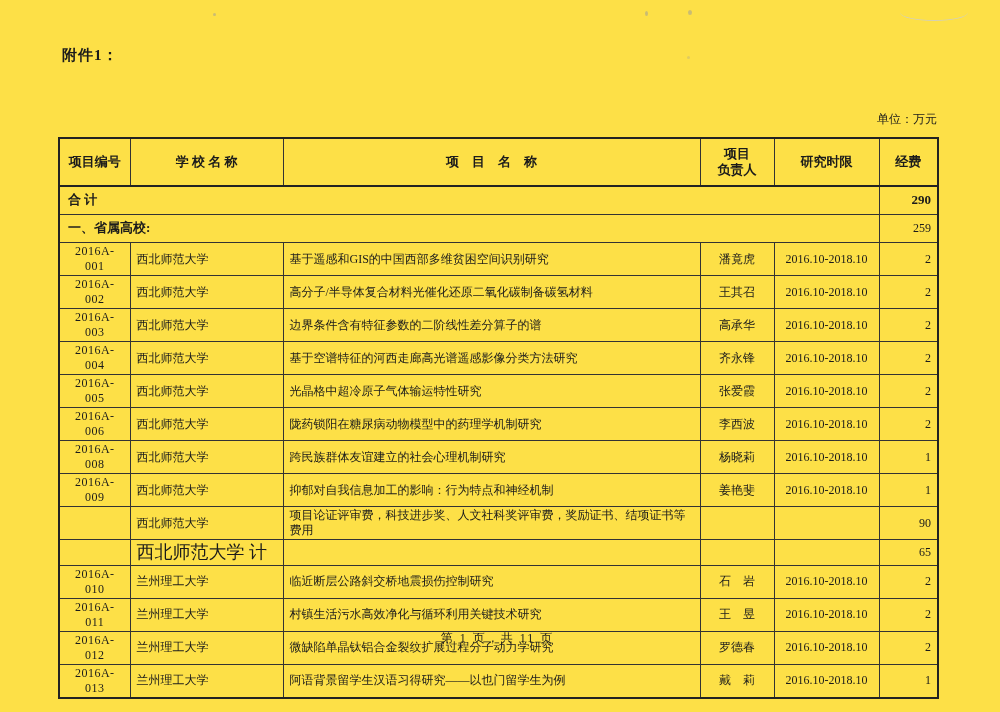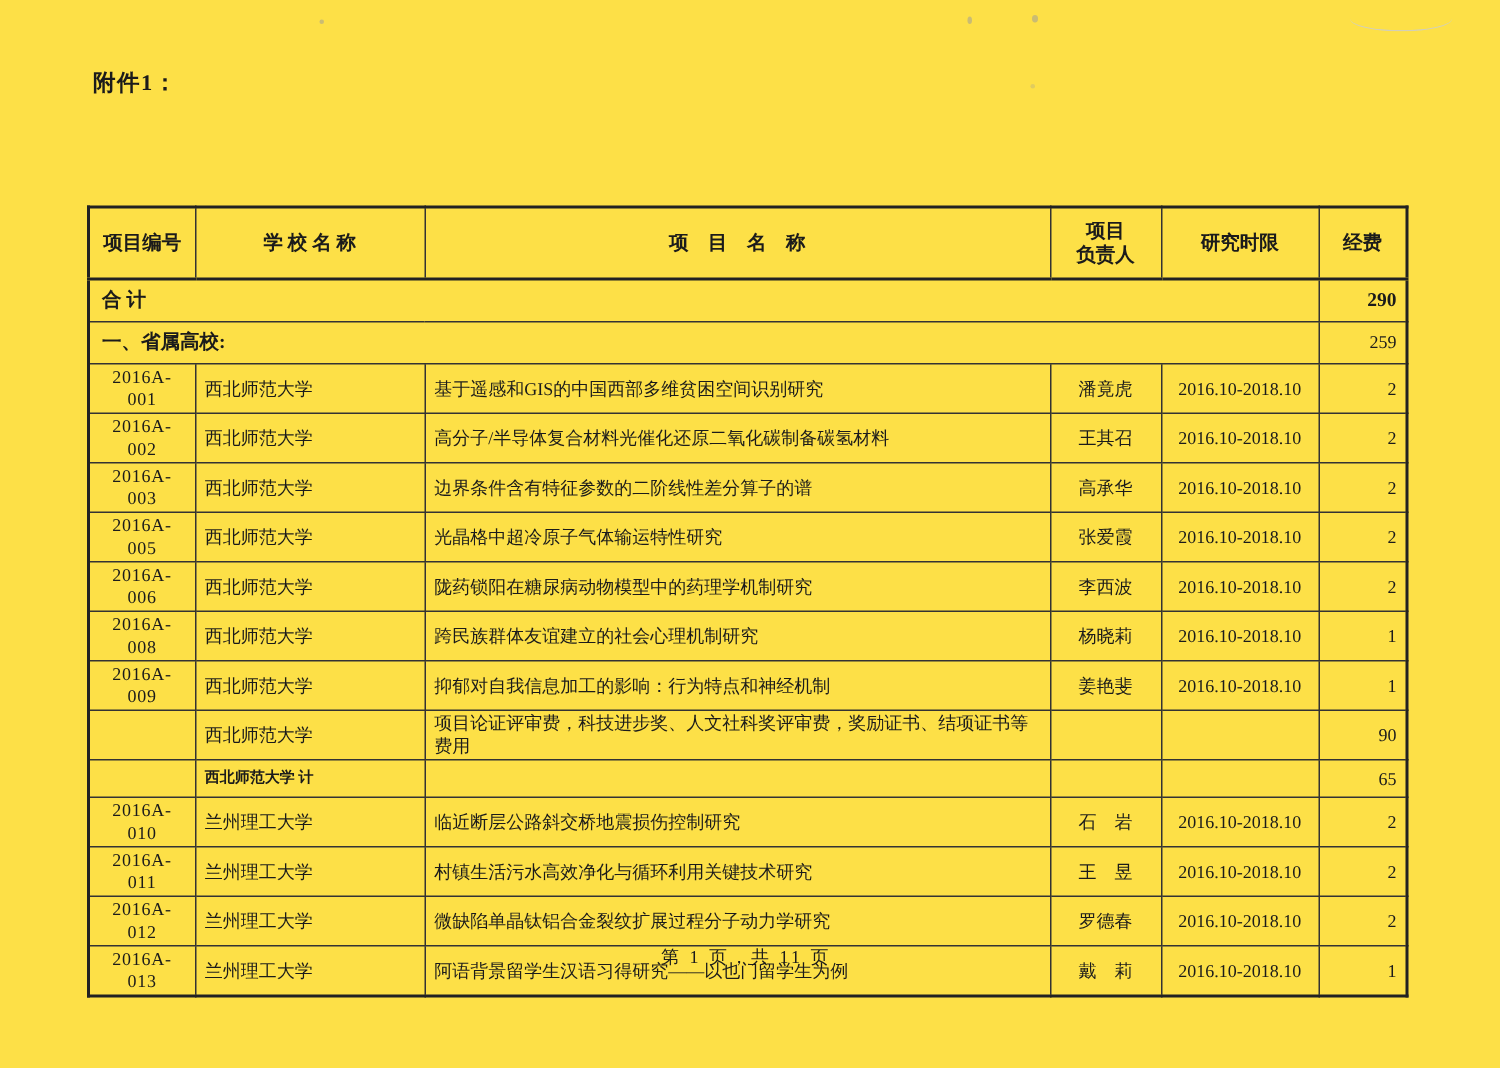--- a/index.html
+++ b/index.html
@@ -37,21 +37,21 @@
   .grid td { height:22px; }
   .c-id     { text-align:center; font-size:11.5px; letter-spacing:0.5px; }
   .c-school { text-align:left; }
   .c-project{ text-align:left; }
   .c-leader { text-align:center; }
   .c-period { text-align:center; font-size:11.5px; white-space:nowrap; }
   .c-fee    { text-align:right; padding-right:8px; }
   tr.total td, tr.section td { font-weight:bold; font-size:13px; height:25px; }
   tr.total .c-label, tr.section .c-label { text-align:left; padding-left:8px; }
   tr.section td.c-fee { font-weight:normal; font-size:12px; }
-  tr.subtotal .c-school { font-weight:bold; font-size:10px;margin-top:24px; }
+  tr.subtotal .c-school { font-weight:normal; font-size:18px;margin-top:24px; }
   .footer {
     position:absolute; left:0; top:630px; width:995px;
     text-align:center; font-size:12px; letter-spacing:2px;
   }
   
   .artifact { position:absolute; pointer-events:none; }
   .spk { background:#8b90a8; opacity:0.45; border-radius:50%; }
   .a1 { left:213px; top:13px; width:3px; height:3px; }
   .a2 { left:645px; top:11px; width:3px; height:5px; }
   .a3 { left:688px; top:10px; width:4px; height:5px; }
@@ -65,20 +65,21 @@
 <body>
 
 <div class="page">
   <div class="artifact spk a1"></div>
   <div class="artifact spk a2"></div>
   <div class="artifact spk a3"></div>
   <div class="artifact spk a4"></div>
   <div class="artifact arc"></div>
 
   <div class="attachment">附件1：</div>
+  <div class="unit">单位：万元</div>
 
   <table class="grid">
     <colgroup>
       <col style="width:71px">
       <col style="width:153px">
       <col style="width:417px">
       <col style="width:74px">
       <col style="width:105px">
       <col style="width:59px">
     </colgroup>
@@ -120,20 +121,28 @@
         </tr>
         <tr class="data">
           <td class="c-id">2016A-003</td>
           <td class="c-school">西北师范大学</td>
           <td class="c-project">边界条件含有特征参数的二阶线性差分算子的谱</td>
           <td class="c-leader">高承华</td>
           <td class="c-period">2016.10-2018.10</td>
           <td class="c-fee">2</td>
         </tr>
         <tr class="data">
+          <td class="c-id">2016A-004</td>
+          <td class="c-school">西北师范大学</td>
+          <td class="c-project">基于空谱特征的河西走廊高光谱遥感影像分类方法研究</td>
+          <td class="c-leader">齐永锋</td>
+          <td class="c-period">2016.10-2018.10</td>
+          <td class="c-fee">2</td>
+        </tr>
+        <tr class="data">
           <td class="c-id">2016A-005</td>
           <td class="c-school">西北师范大学</td>
           <td class="c-project">光晶格中超冷原子气体输运特性研究</td>
           <td class="c-leader">张爱霞</td>
           <td class="c-period">2016.10-2018.10</td>
           <td class="c-fee">2</td>
         </tr>
         <tr class="data">
           <td class="c-id">2016A-006</td>
           <td class="c-school">西北师范大学</td>

